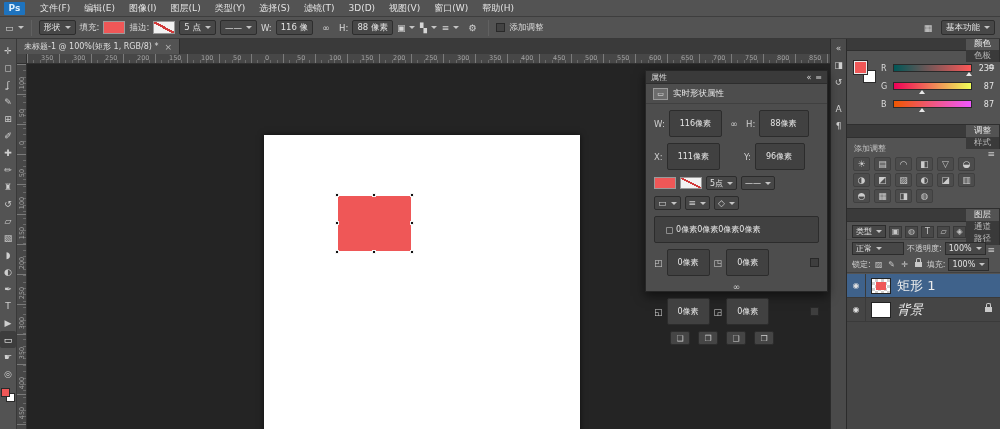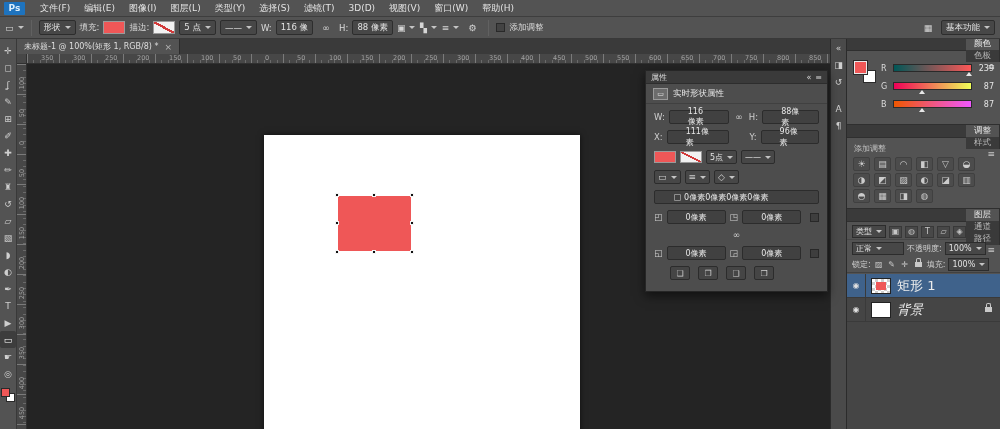--- a/index.html
+++ b/index.html
@@ -56,21 +56,21 @@
   .h-bl{left:-3px;bottom:-3px;} .h-bm{left:34px;bottom:-3px;} .h-br{right:-3px;bottom:-3px;}
 
   
   .props { position:absolute; left:645px; top:70px; width:183px; height:222px; background:#4d4d4d; border:1px solid #262626; box-shadow:0 4px 10px rgba(0,0,0,.55); z-index:25; }
   .props-title { height:13px; background:#3a3a3a; border-bottom:1px solid #2d2d2d; display:flex; align-items:center; padding:0 5px; font-size:8px; color:#d8d8d8; gap:4px; }
   .props-title .sp { margin-left:auto; }
   .props-head { height:20px; display:flex; align-items:center; gap:5px; padding:0 7px; border-bottom:1px solid #404040; font-size:8.5px; color:#e4e4e4; }
   .props-head .hicon { width:15px; height:12px; border:1px solid #9a9a9a; background:#6c6c6c; display:flex; align-items:center; justify-content:center; font-size:7px; color:#e8e8e8; }
   .prow { display:flex; align-items:center; gap:4px; padding:0 8px; margin-top:6px; }
   .plabel { font-size:8.5px; color:#cfcfcf; }
-  .pfield { background:#414141; border:1px solid #2c2c2c; border-radius:2px; height:14px; display:flex; align-items:center; padding:0 18px; font-size:8px; color:#e6e6e6; min-width:50px; }
+  .pfield { background:#414141; border:1px solid #2c2c2c; border-radius:2px; height:27px; display:flex; align-items:center; padding:0 10px; font-size:8px; color:#e6e6e6; min-width:50px; }
   .pfield.small { min-width:40px; }
   .pfield.wide { flex:1; }
   .plink { font-size:9px; color:#cfcfcf; width:16px; text-align:center; }
   .pdrop { background:#474747; border:1px solid #2c2c2c; border-radius:2px; height:14px; display:flex; align-items:center; padding:0 3px; font-size:8px; color:#e2e2e2; }
   .pswatch { width:22px; height:12px; border:1px solid #9a9a9a; }
   .pswatch.fillc { background:var(--shape-fill,#ef5757); }
   .pswatch.strokec { background:#f2f2f2 linear-gradient(to top right, transparent 44%, #d23a3a 44%, #d23a3a 56%, transparent 56%); }
   .cicon { font-size:9px; color:#cfcfcf; }
   .pcheck { width:9px; height:9px; background:#3e3e3e; border:1px solid #282828; margin-left:auto; }
   .pcenter { justify-content:center; }

